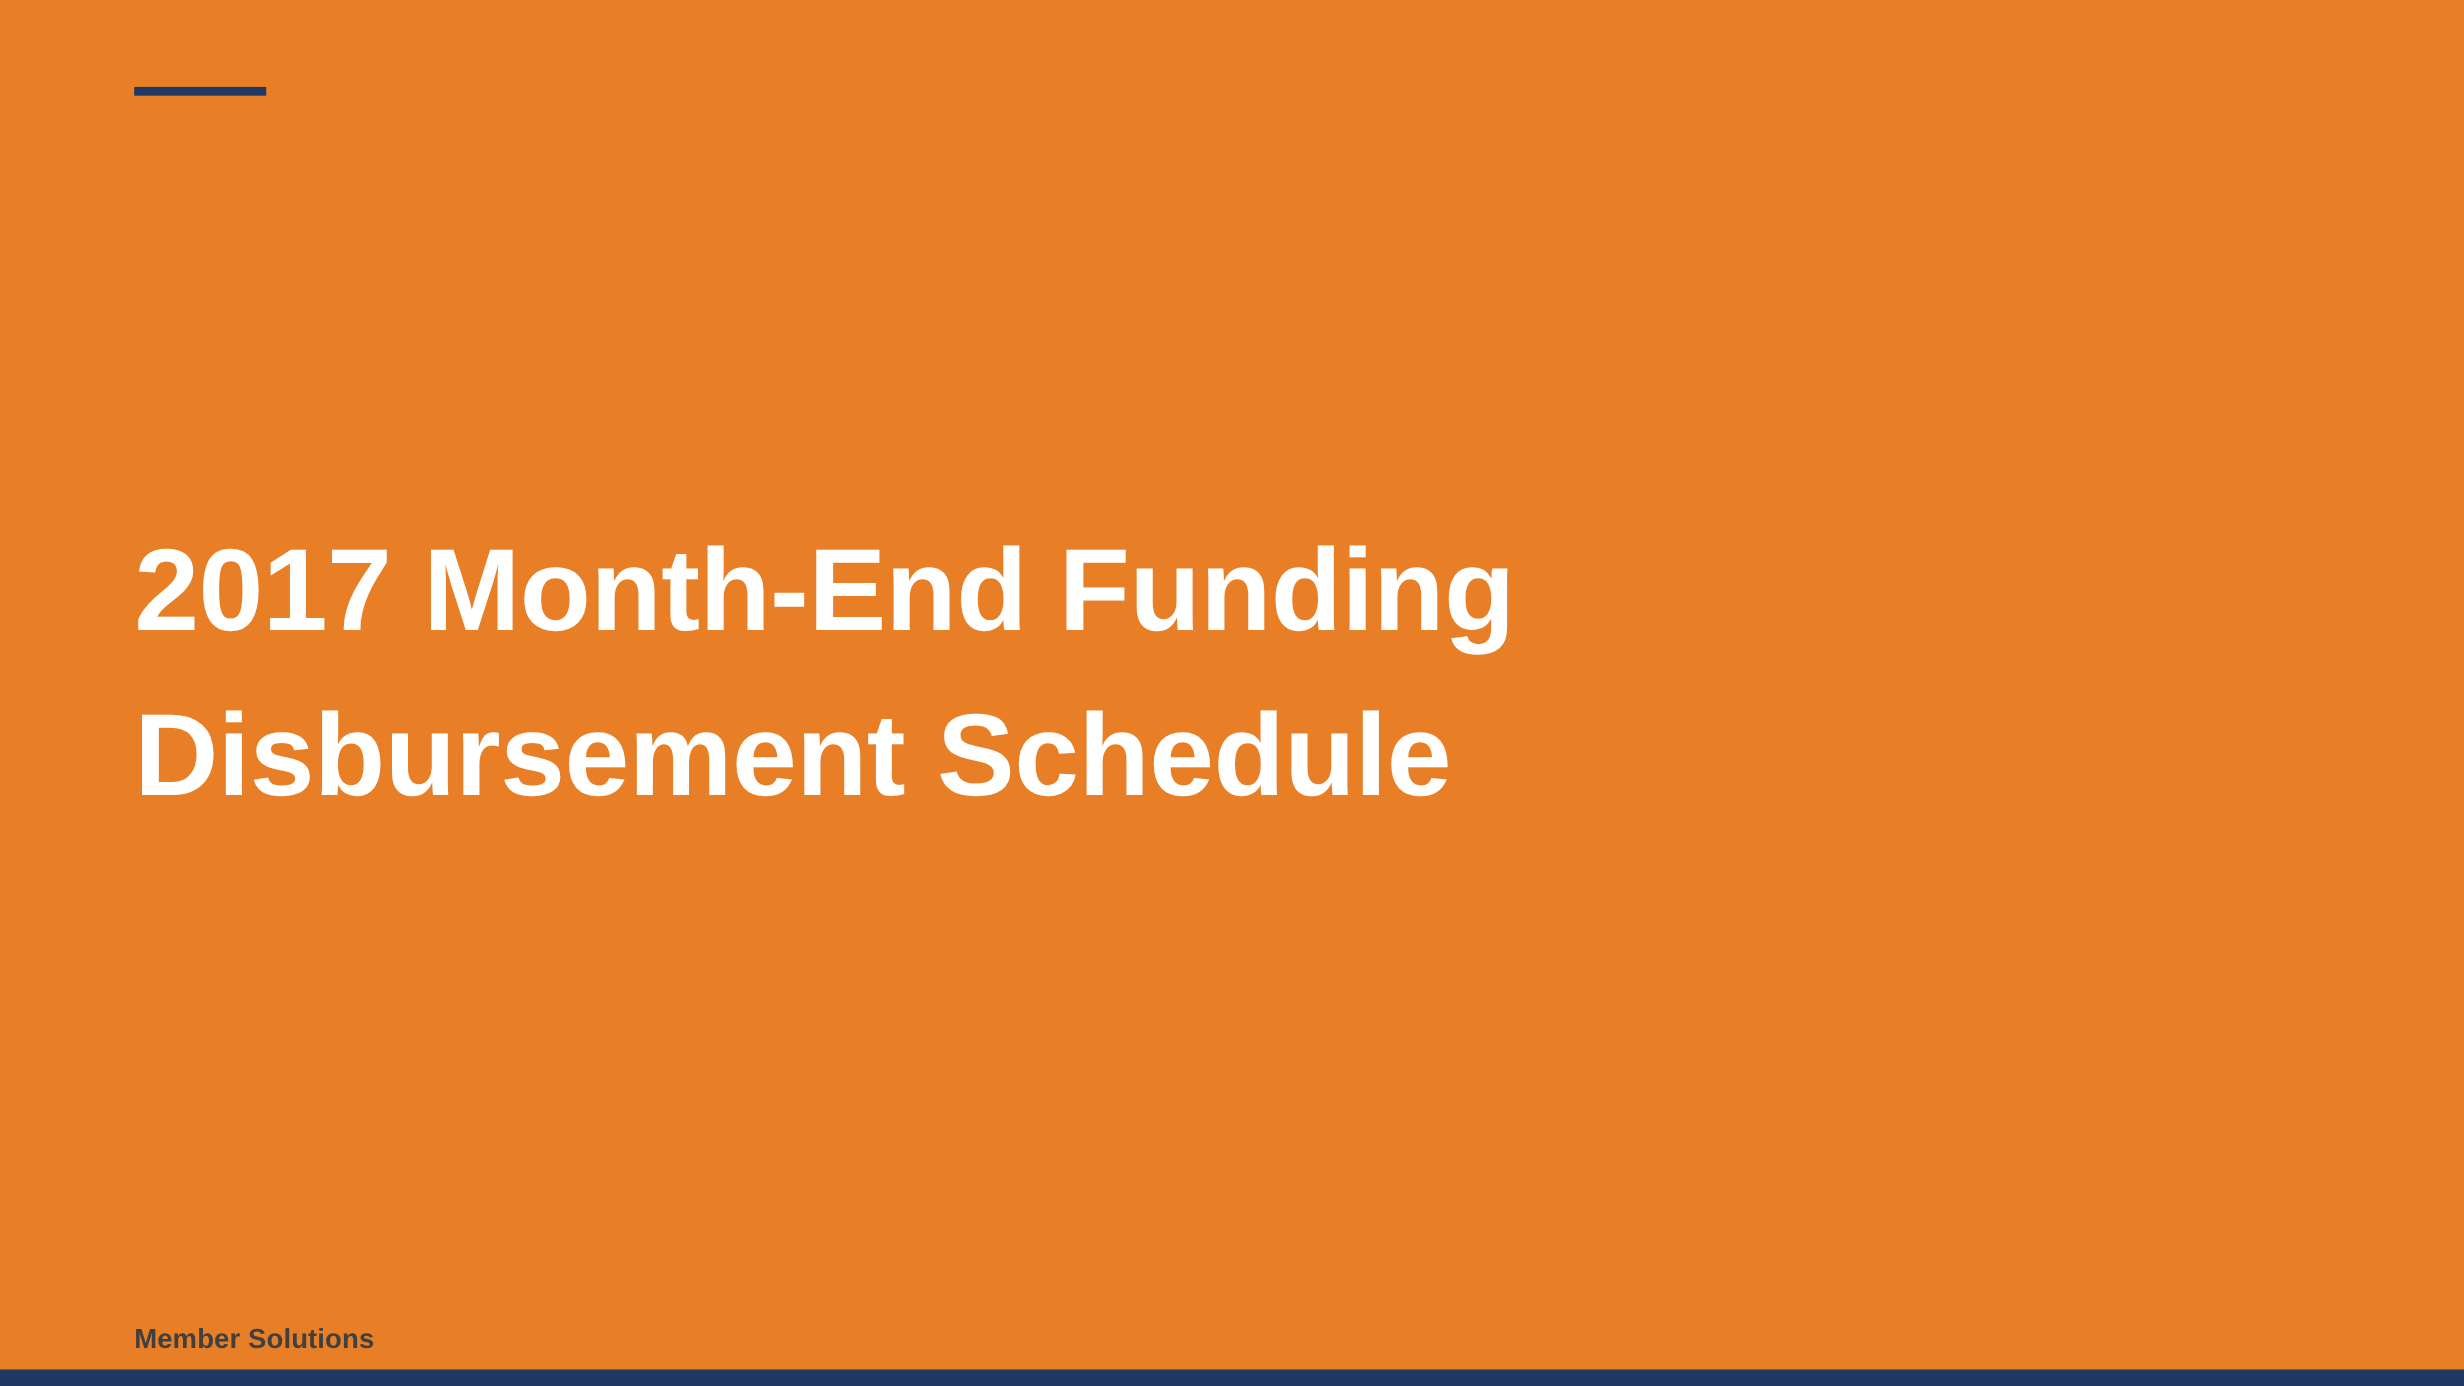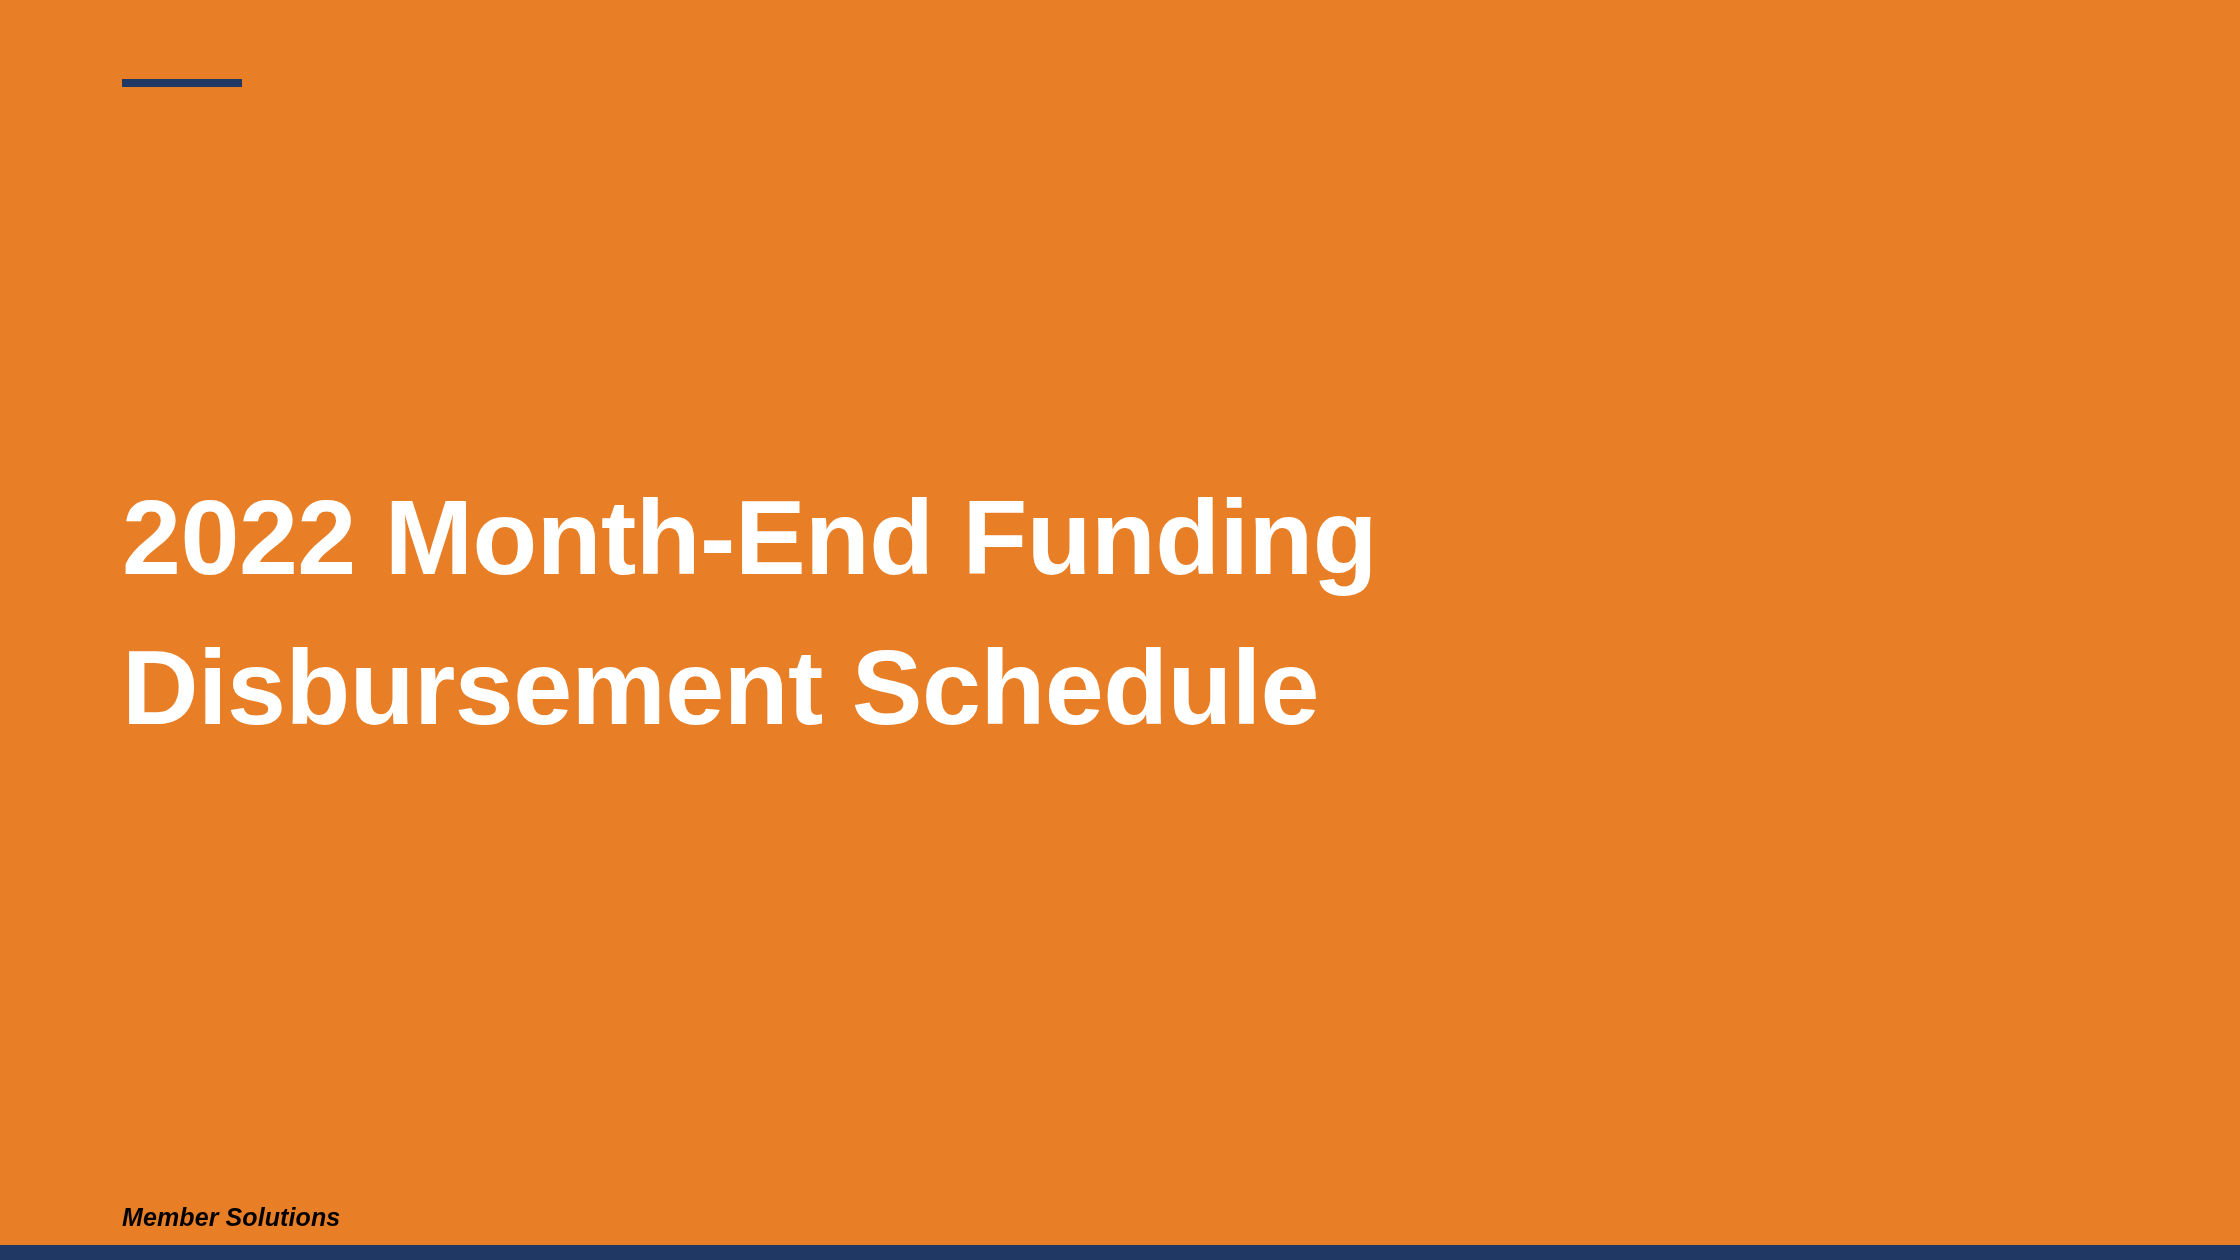--- a/index.html
+++ b/index.html
@@ -54,43 +54,42 @@
 
   
   .footer-label {
     position: absolute;
     left: 122px;
     top: 1202px;
     margin: 0;
     font-size: 25px;
     line-height: 30px;
     font-weight: bold;
-    color: #000000;
+    color: #404040;
     letter-spacing: 0.1px;
-    font-style: italic;
   }
 
   
   .bottom-bar {
     position: absolute;
     left: 0;
     bottom: 0;
     width: 2240px;
     height: 15px;
     background: #1F3864;
   }
 </style>
 </head>
 <body>
 
 <div class="slide">
 
   <div class="accent-rule"></div>
 
   <div class="title-block">
-    <h1 class="slide-title">2022 Month-End Funding Disbursement Schedule</h1>
+    <h1 class="slide-title">2017 Month-End Funding Disbursement Schedule</h1>
   </div>
 
   <p class="footer-label">Member Solutions</p>
 
   <div class="bottom-bar"></div>
 
 </div>
 
 </body></html>

